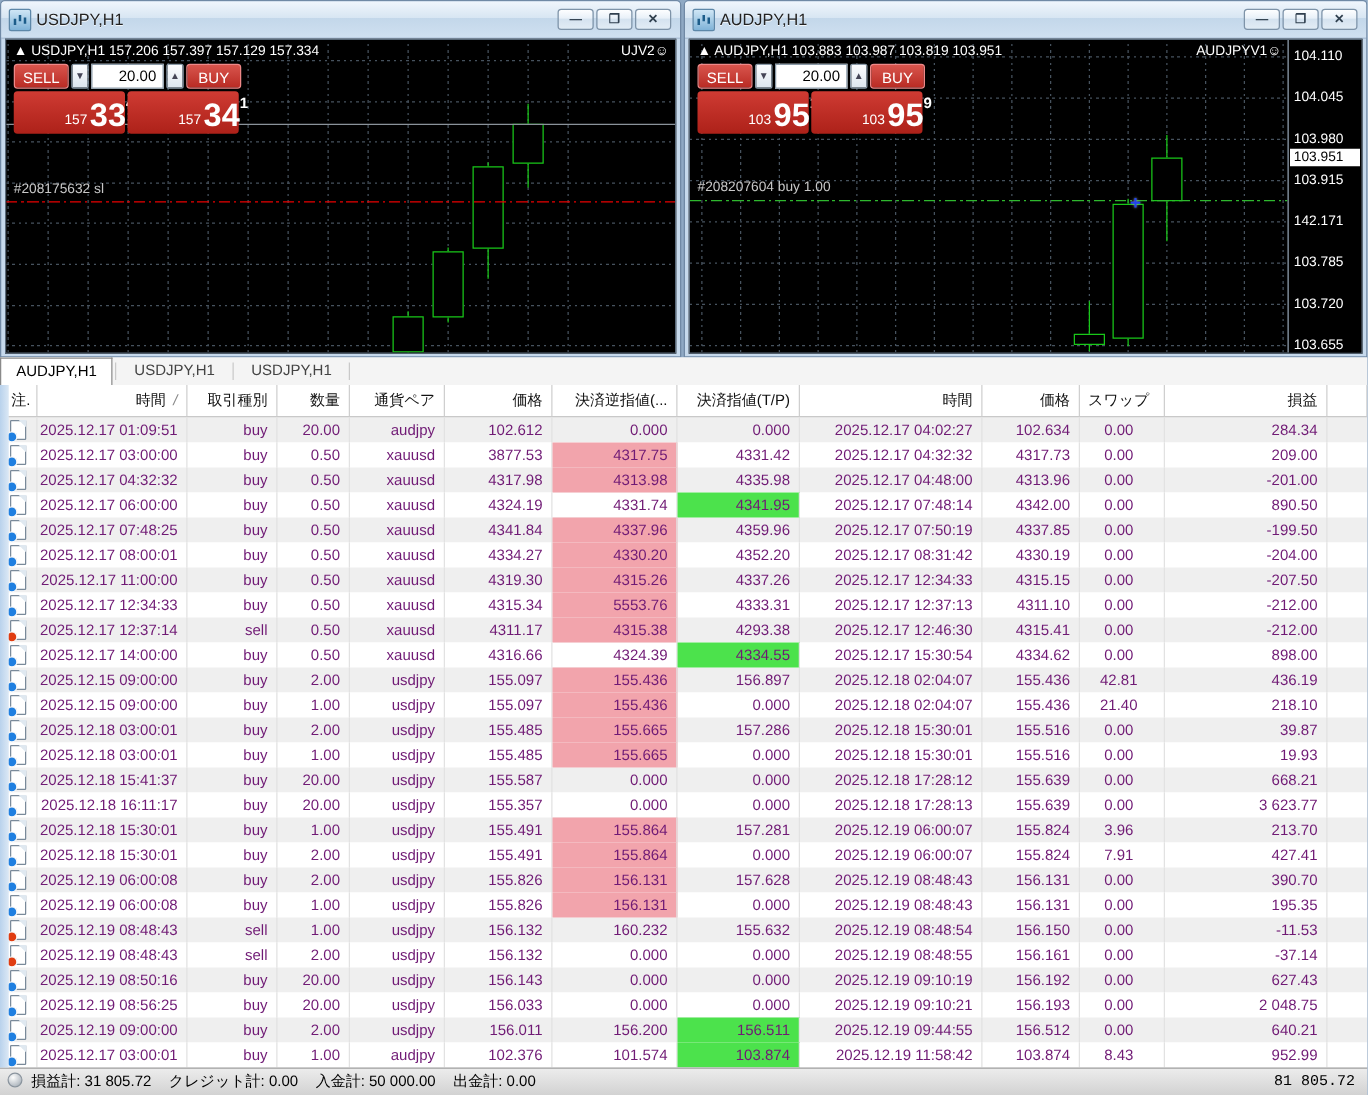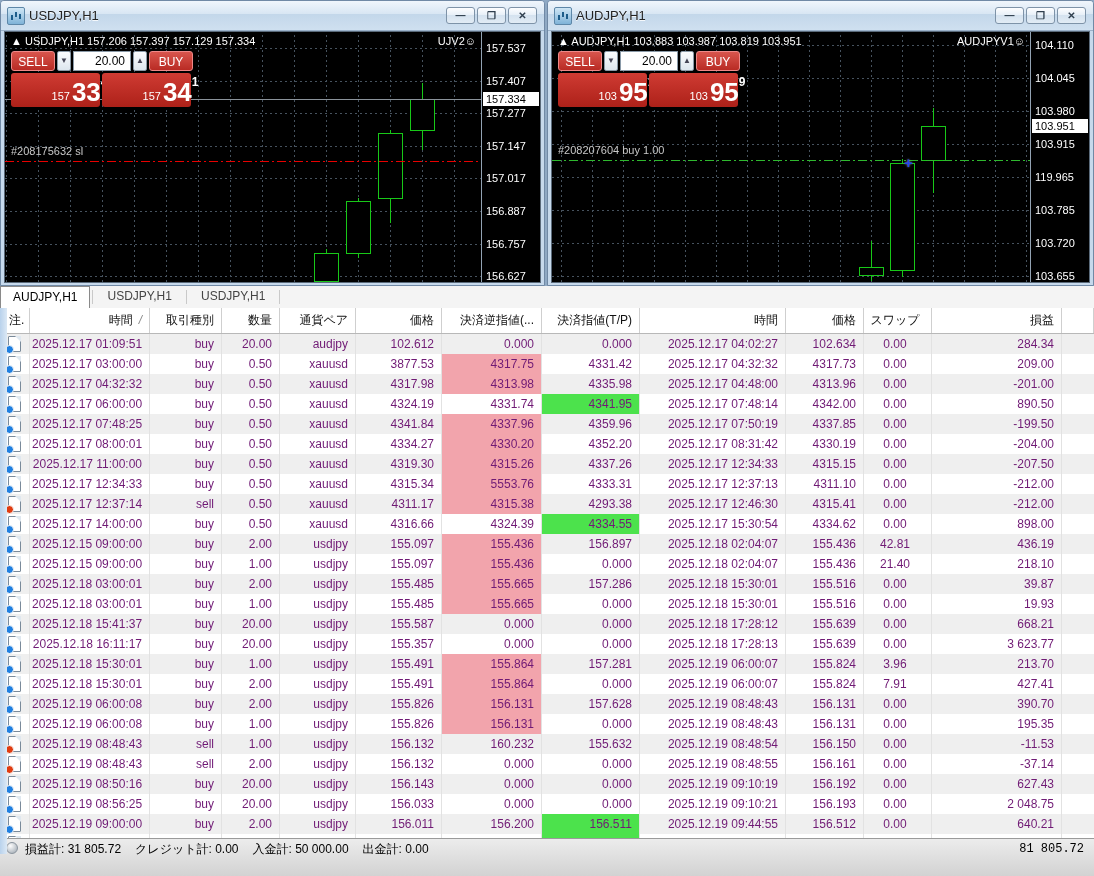--- a/index.html
+++ b/index.html
@@ -87,21 +87,21 @@
   .c11{width:130px;} .cf{flex:1;border-right:none;}
   .hl-pink{background:#f2a4ac;} .hl-green{background:#4ce24c;}
   .hleft{text-align:left;padding-left:6px;}
   .sortg{color:#888;margin-left:6px;font-style:italic;}
   .doc{position:relative;width:11px;height:14px;background:#fff;border:1px solid #7a8a9a;border-radius:1px;}
   .doc::before{content:"";position:absolute;right:-1px;top:-1px;border:3px solid;
     border-color:#dfe8f0 #dfe8f0 transparent transparent;}
   .doc::after{content:"";position:absolute;left:-4px;bottom:-3px;width:7px;height:7px;border-radius:50%;
     background:var(--dot,#1f7fe0);border:1px solid #f8f8f8;}
   .doc.sell{--dot:#e03c10;}
-  #statusbar{position:absolute;left:0;right:0;bottom:0;height:38px;box-sizing:border-box;
+  #statusbar{position:absolute;left:0;right:0;bottom:0;height:22px;box-sizing:border-box;
     background:linear-gradient(#ececec,#d2d2d2);border-top:1px solid #9a9a9a;
     font-size:12px;color:#000;line-height:21px;}
   #statusbar .sitem{margin-right:14px;}
   #status-icon{display:inline-block;width:10px;height:10px;border-radius:50%;margin:0 7px 0 6px;
     background:radial-gradient(circle at 35% 30%,#fdfdfd,#9aa4ae);border:1px solid #8a949e;
     vertical-align:-1px;}
   #balance{position:absolute;right:10px;top:0;font-family:Liberation Mono, monospace;}
 </style>
 </head>
 <body>
@@ -170,31 +170,20 @@
           <div class="oline" style="top: 129px; background-image: repeating-linear-gradient(90deg, rgb(232, 0, 0) 0px, rgb(232, 0, 0) 9px, transparent 9px, transparent 12px, rgb(232, 0, 0) 12px, rgb(232, 0, 0) 14px, transparent 14px, transparent 17px);"></div>
           <div class="oline-label" style="left: 6px; top: 113px;">#208175632 sl</div>
           <div class="wick" style="left: 321px; top: 217px; height: 36px;"></div>
           <div class="body" style="left: 309px; top: 221px; height: 29px;"></div>
           <div class="wick" style="left: 353px; top: 166px; height: 60px;"></div>
           <div class="body" style="left: 341px; top: 169px; height: 53px;"></div>
           <div class="wick" style="left: 385px; top: 98px; height: 93px;"></div>
           <div class="body" style="left: 373px; top: 101px; height: 66px;"></div>
           <div class="wick" style="left: 417px; top: 51px; height: 67px;"></div>
           <div class="body" style="left: 405px; top: 67px; height: 32px;"></div>
-        </div>
-      <div class="axis" id="axis-0">
-          <div class="tick" style="top: 10px;">157.537</div>
-          <div class="tick" style="top: 43px;">157.407</div>
-          <div class="tick" style="top: 75px;">157.277</div>
-          <div class="tick" style="top: 108px;">157.147</div>
-          <div class="tick" style="top: 140px;">157.017</div>
-          <div class="tick" style="top: 173px;">156.887</div>
-          <div class="tick" style="top: 206px;">156.757</div>
-          <div class="tick" style="top: 238px;">156.627</div>
-          <div class="cur" style="top: 60px;">157.334</div>
         </div>
     </div>
   </div>
 
   <div class="win" id="win1">
     <div class="titlebar">
       <span class="win-icon"></span>
       <span class="title-text">AUDJPY,H1</span>
       <span class="winbtns">
         <span class="wbtn">—</span>
@@ -259,21 +248,21 @@
           <div class="body" style="left: 338px; top: 131px; height: 108px;"></div>
           <div class="wick" style="left: 381px; top: 76px; height: 85px;"></div>
           <div class="body" style="left: 369px; top: 94px; height: 35px;"></div>
           <div class="cursor" style="left: 352px; top: 124px;">+</div>
         </div>
       <div class="axis" id="axis-1">
           <div class="tick" style="top: 7px;">104.110</div>
           <div class="tick" style="top: 40px;">104.045</div>
           <div class="tick" style="top: 73px;">103.980</div>
           <div class="tick" style="top: 106px;">103.915</div>
-          <div class="tick" style="top: 139px;">119.965</div>
+          <div class="tick" style="top: 139px;">142.171</div>
           <div class="tick" style="top: 172px;">103.785</div>
           <div class="tick" style="top: 205px;">103.720</div>
           <div class="tick" style="top: 238px;">103.655</div>
           <div class="cur" style="top: 87px;">103.951</div>
         </div>
     </div>
   </div>
 
   <div id="toolbox">
     <div id="tabs">

